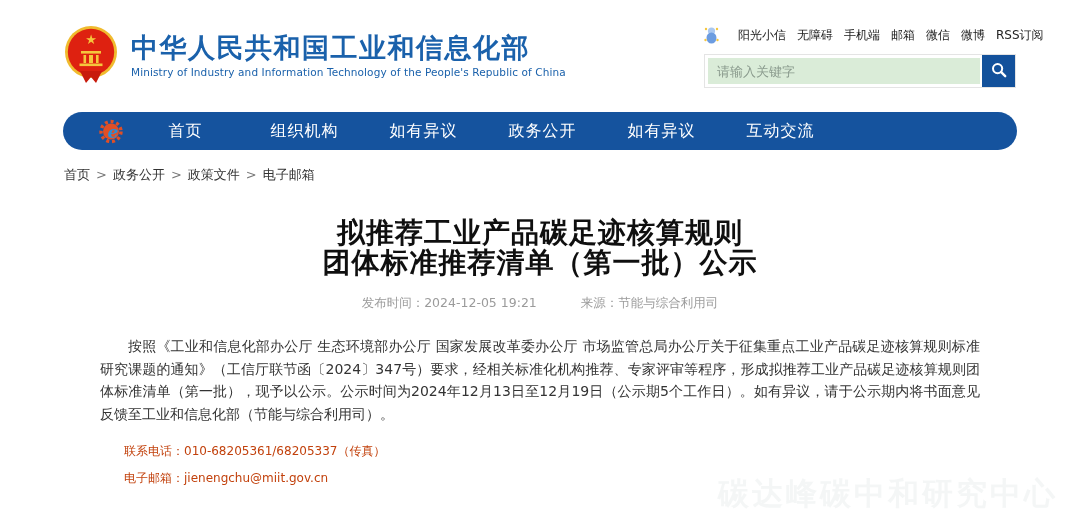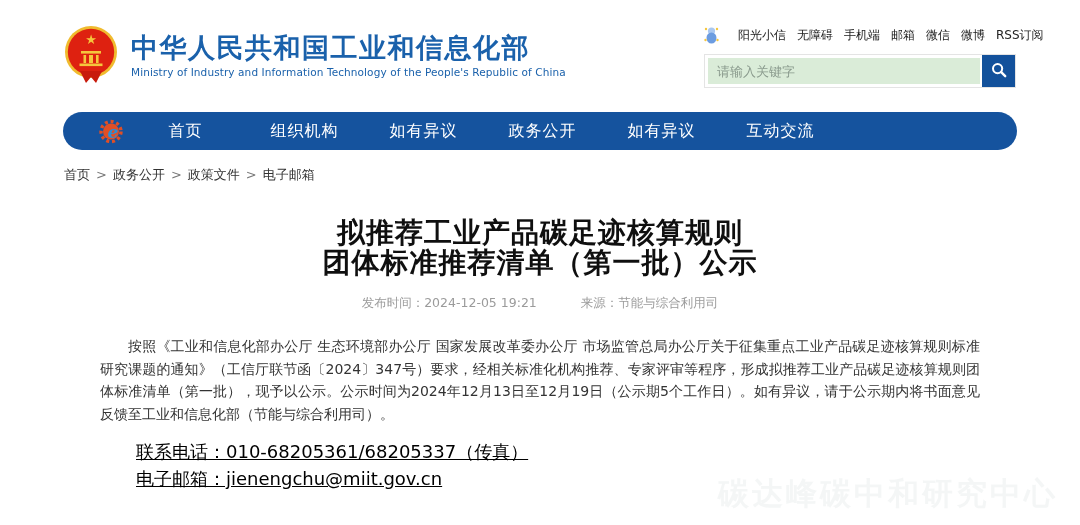--- a/index.html
+++ b/index.html
@@ -62,21 +62,21 @@
   .article-title {
     text-align:center; font-size:28px; font-weight:bold; color:#0f0f0f;
     line-height:30px; letter-spacing:1px;
   }
   .meta { text-align:center; margin-top:17px; font-size:12.5px; color:#9b9b9b; }
   .meta .src-label { margin-left:44px; }
   .body-text {
     margin-top:23px; font-size:14px; color:#333;
     line-height:22.5px; text-indent:2em; text-align:justify;
   }
-  .contact { margin-top:13px; font-size:18px; color:#000000; line-height:27px; text-indent:2em;text-decoration:underline; }
+  .contact { margin-top:13px; font-size:12px; color:#c2410c; line-height:27px; text-indent:2em; }
   .contact + .contact { margin-top:0; }
 
   
   .watermark {
     position:absolute; right:22px; bottom:10px;
     font-size:31px; font-weight:bold; letter-spacing:3px; white-space:nowrap;
     color:rgba(150,170,165,0.10); pointer-events:none;
   }
 </style>
 </head>

